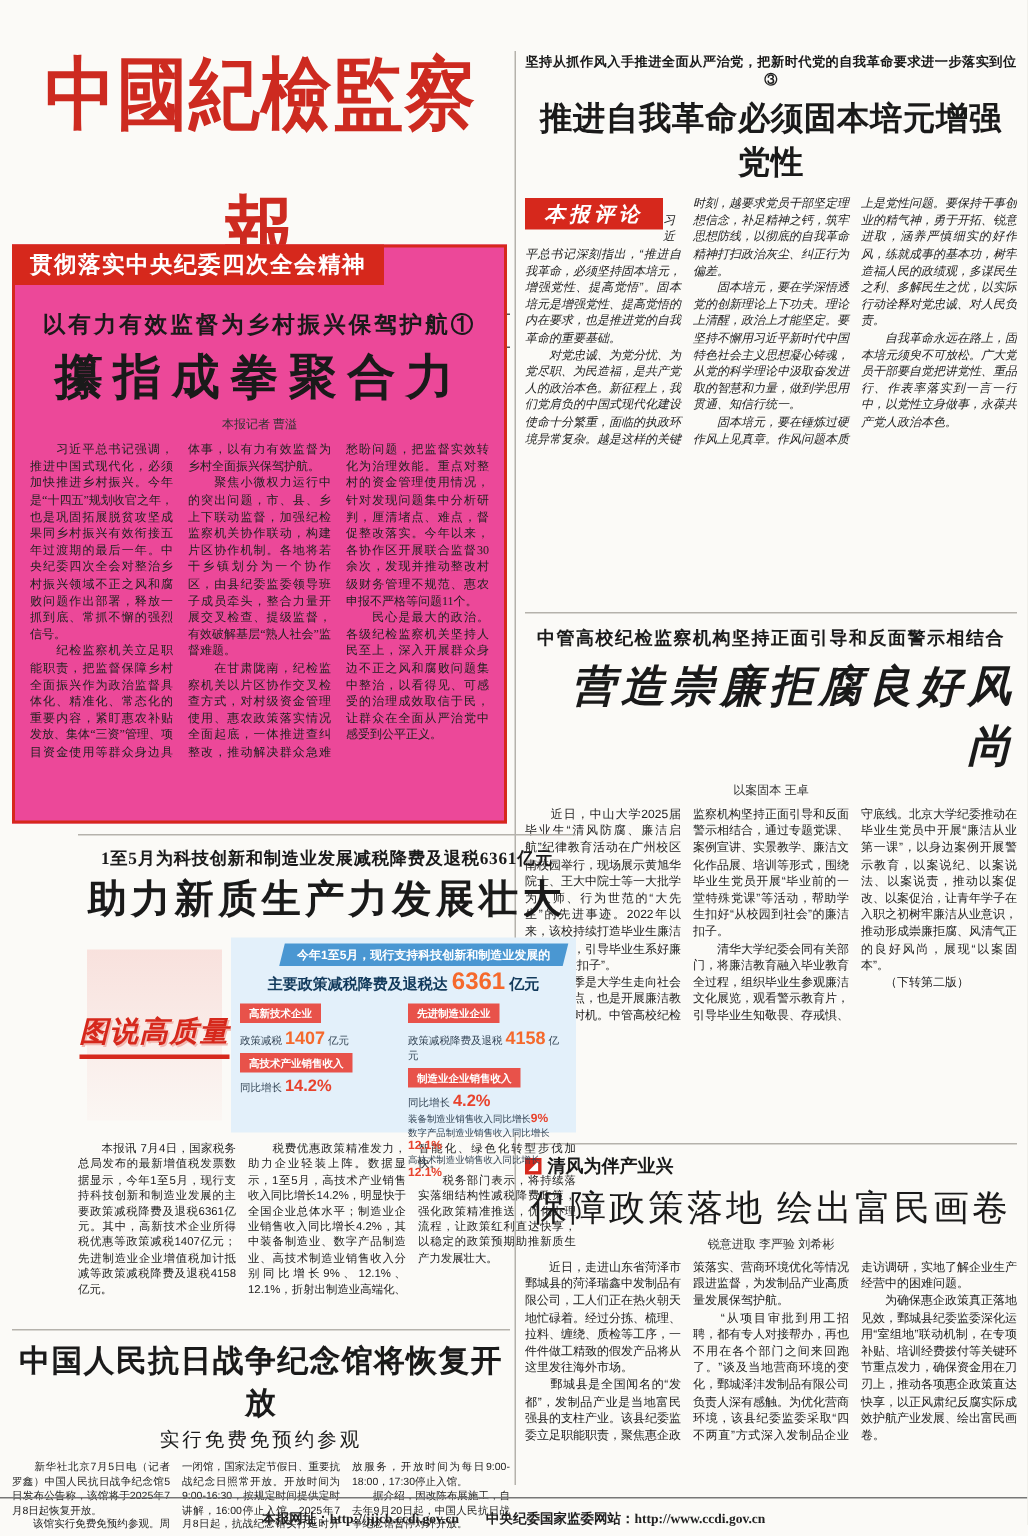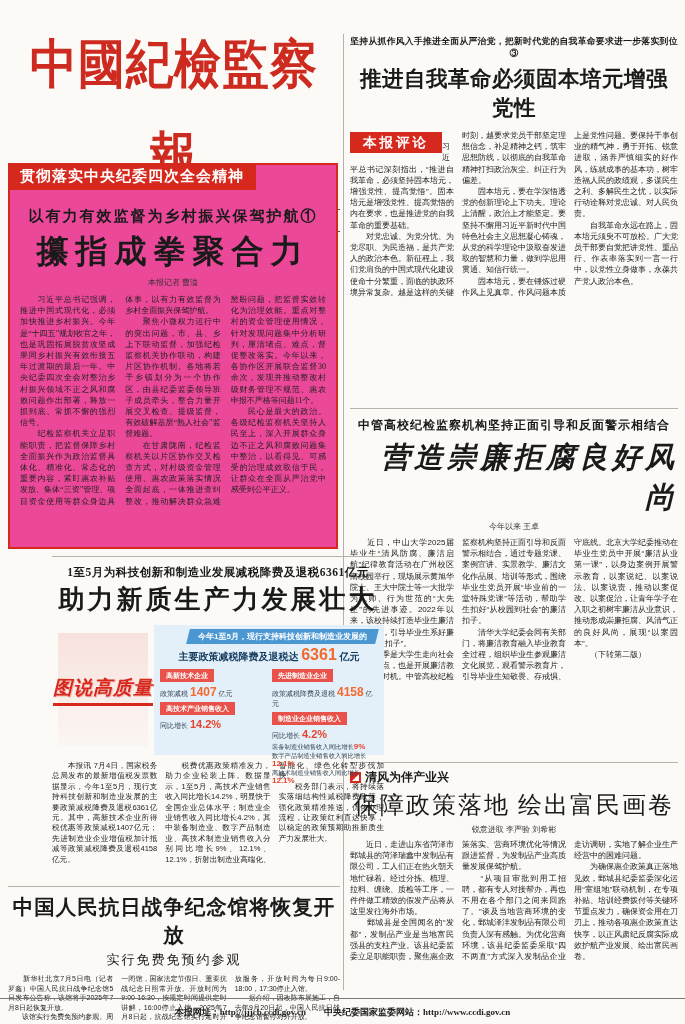--- a/index.html
+++ b/index.html
@@ -26,21 +26,21 @@
   .red-banner{position:absolute;left:-2px;top:-2px;background:#d6281c;color:#fff;font-weight:bold;
               font-size:15px;padding:4px 12px;letter-spacing:1px;}
   .main-kicker{margin-top:42px;font-size:15px;letter-spacing:2px;}
   .main-headline{text-align:center;font-size:32px;font-weight:900;letter-spacing:7px;margin-top:4px;}
   .main-body{margin:6px 10px 0;height:243px;column-count:3;column-gap:10px;}
   
   .essay-kicker{margin-top:36px;font-size:8.8px;letter-spacing:.3px;}
   .essay-headline{text-align:center;font-size:21.5px;font-weight:900;letter-spacing:.5px;margin-top:4px;}
   .badge{background:#d6281c;color:#fff;font-weight:bold;font-size:13.5px;letter-spacing:3px;
          width:92px;text-align:center;padding:5px 0;margin:2px 0 6px;}
-  .essay-body{margin-top:8px;height:292px;column-count:3;column-gap:8px;}
+  .essay-body{margin-top:8px;height:292px;column-count:3;column-gap:8px;font-style:italic;}
   
   .campus{position:absolute;left:350px;top:408px;width:328px;}
   .campus-kicker{font-size:12px;letter-spacing:1px;margin-top:8px;}
   .campus-headline{text-align:right;font-size:29px;font-weight:900;letter-spacing:4px;margin-top:4px;font-style:italic;}
   .campus-body{margin-top:5px;height:246px;column-count:3;column-gap:8px;}
   
   .industry{position:absolute;left:350px;top:762px;width:328px;}
   .industry-kickrow{display:flex;align-items:center;gap:4px;margin-top:6px;font-weight:bold;font-size:12px;}
   .leaf-icon{width:11px;height:11px;background:#d6281c;position:relative;display:inline-block;}
   .leaf-icon::after{content:"";position:absolute;left:2px;top:2px;width:7px;height:7px;
@@ -118,21 +118,21 @@
     <div class="body-text essay-body"><span class="badge" style="float:left;white-space:normal">本报评论</span><span>　　习近平总书记深刻指出，“推进自我革命，必须坚持固本培元，增强党性、提高觉悟”。固本培元是增强党性、提高觉悟的内在要求，也是推进党的自我革命的重要基础。
 　　对党忠诚、为党分忧、为党尽职、为民造福，是共产党人的政治本色。新征程上，我们党肩负的中国式现代化建设使命十分繁重，面临的执政环境异常复杂。越是这样的关键时刻，越要求党员干部坚定理想信念，补足精神之钙，筑牢思想防线，以彻底的自我革命精神打扫政治灰尘、纠正行为偏差。
 　　固本培元，要在学深悟透党的创新理论上下功夫。理论上清醒，政治上才能坚定。要坚持不懈用习近平新时代中国特色社会主义思想凝心铸魂，从党的科学理论中汲取奋发进取的智慧和力量，做到学思用贯通、知信行统一。
 　　固本培元，要在锤炼过硬作风上见真章。作风问题本质上是党性问题。要保持干事创业的精气神，勇于开拓、锐意进取，涵养严慎细实的好作风，练就成事的基本功，树牢造福人民的政绩观，多谋民生之利、多解民生之忧，以实际行动诠释对党忠诚、对人民负责。
 　　自我革命永远在路上，固本培元须臾不可放松。广大党员干部要自觉把讲党性、重品行、作表率落实到一言一行中，以党性立身做事，永葆共产党人政治本色。</span></div>
   </div>
 
   <div class="campus" style="border-top:1px solid #b5b2ac">
     <div class="kicker campus-kicker serif">中管高校纪检监察机构坚持正面引导和反面警示相结合</div>
     <div class="campus-headline serif">营造崇廉拒腐良好风尚</div>
-    <div class="byline">今年以来 王卓</div>
+    <div class="byline">以案固本 王卓</div>
     <div class="body-text campus-body">　　近日，中山大学2025届毕业生“清风防腐、廉洁启航”纪律教育活动在广州校区南校园举行，现场展示黄旭华院士、王大中院士等一大批学为人师、行为世范的“大先生”的先进事迹。2022年以来，该校持续打造毕业生廉洁教育品牌，引导毕业生系好廉洁“第一粒扣子”。
 　　毕业季是大学生走向社会的重要节点，也是开展廉洁教育的关键时机。中管高校纪检监察机构坚持正面引导和反面警示相结合，通过专题党课、案例宣讲、实景教学、廉洁文化作品展、培训等形式，围绕毕业生党员开展“毕业前的一堂特殊党课”等活动，帮助学生扣好“从校园到社会”的廉洁扣子。
 　　清华大学纪委会同有关部门，将廉洁教育融入毕业教育全过程，组织毕业生参观廉洁文化展览，观看警示教育片，引导毕业生知敬畏、存戒惧、守底线。北京大学纪委推动在毕业生党员中开展“廉洁从业第一课”，以身边案例开展警示教育，以案说纪、以案说法、以案说责，推动以案促改、以案促治，让青年学子在入职之初树牢廉洁从业意识，推动形成崇廉拒腐、风清气正的良好风尚，展现“以案固本”。
 　　（下转第二版）</div>
   </div>
 
   <div class="industry" style="border-top:1px solid #b5b2ac">
     <div class="industry-kickrow serif">
       <span class="leaf-icon"></span>
       <span>清风为伴产业兴</span>

